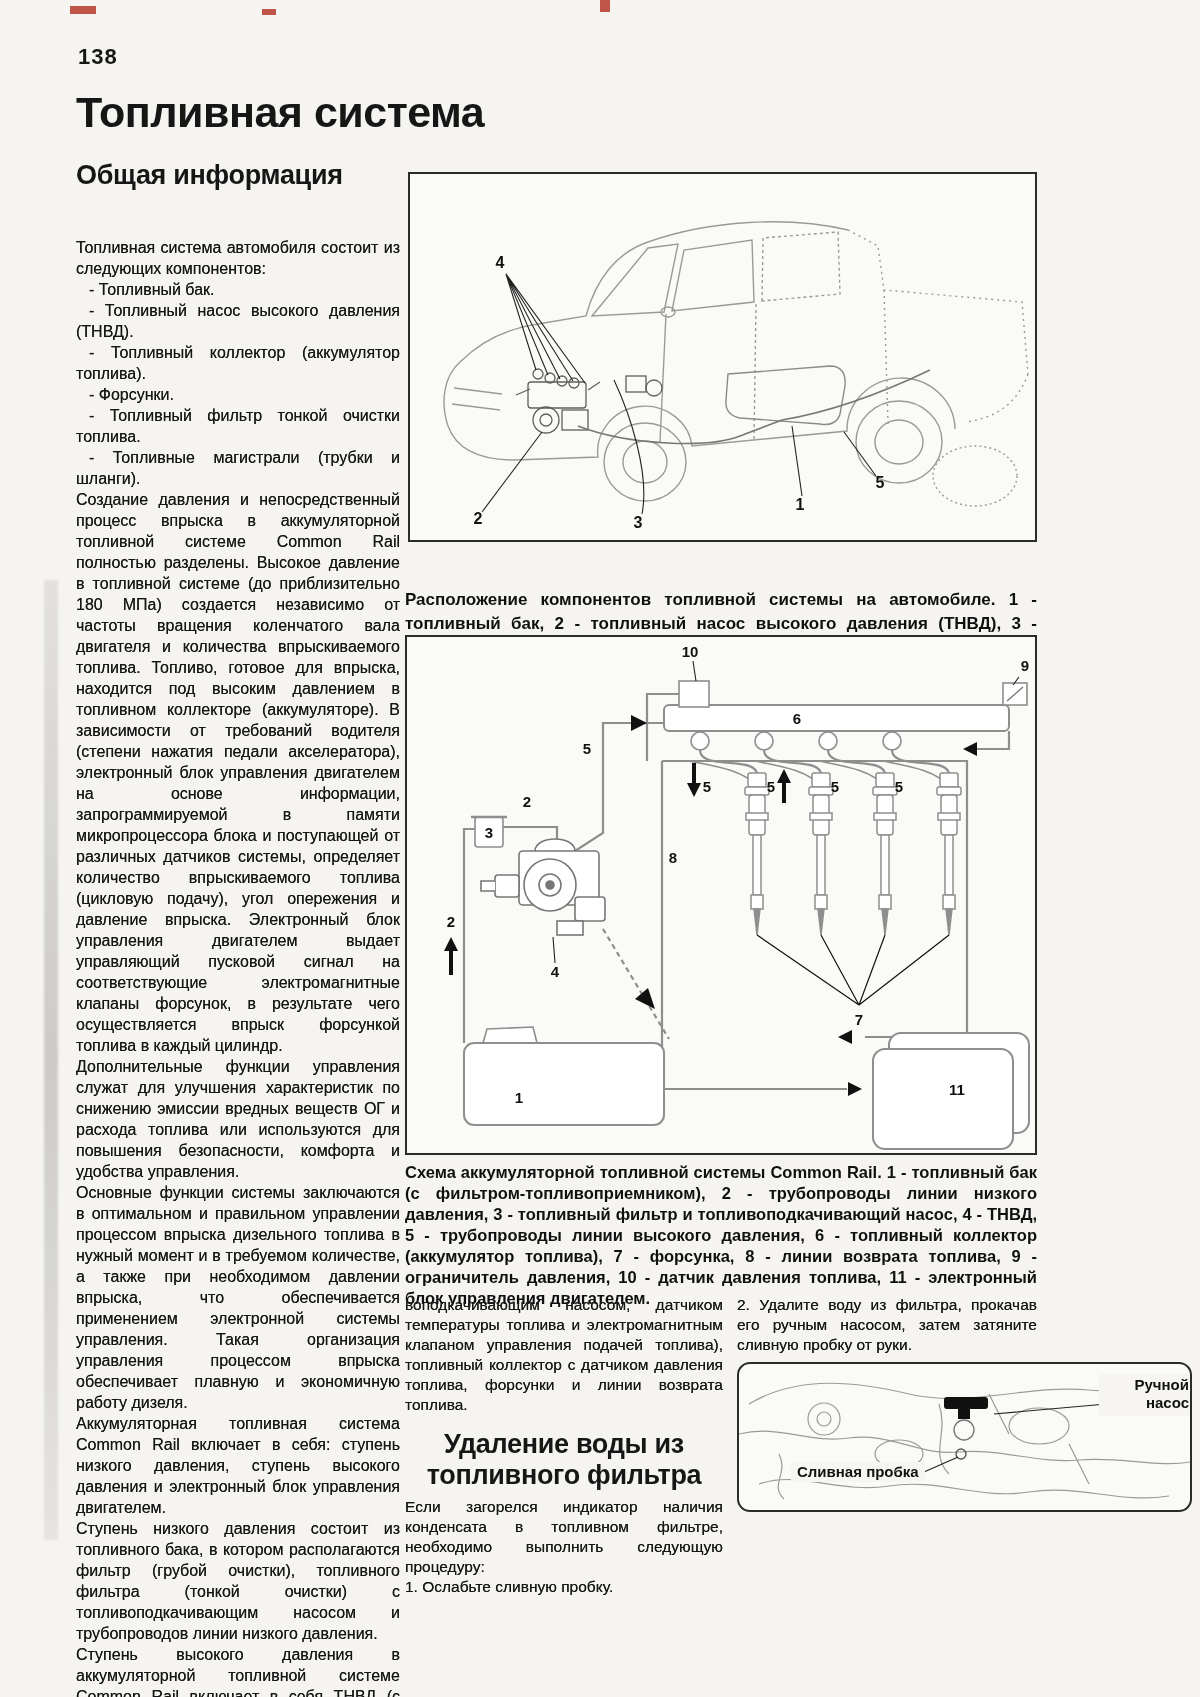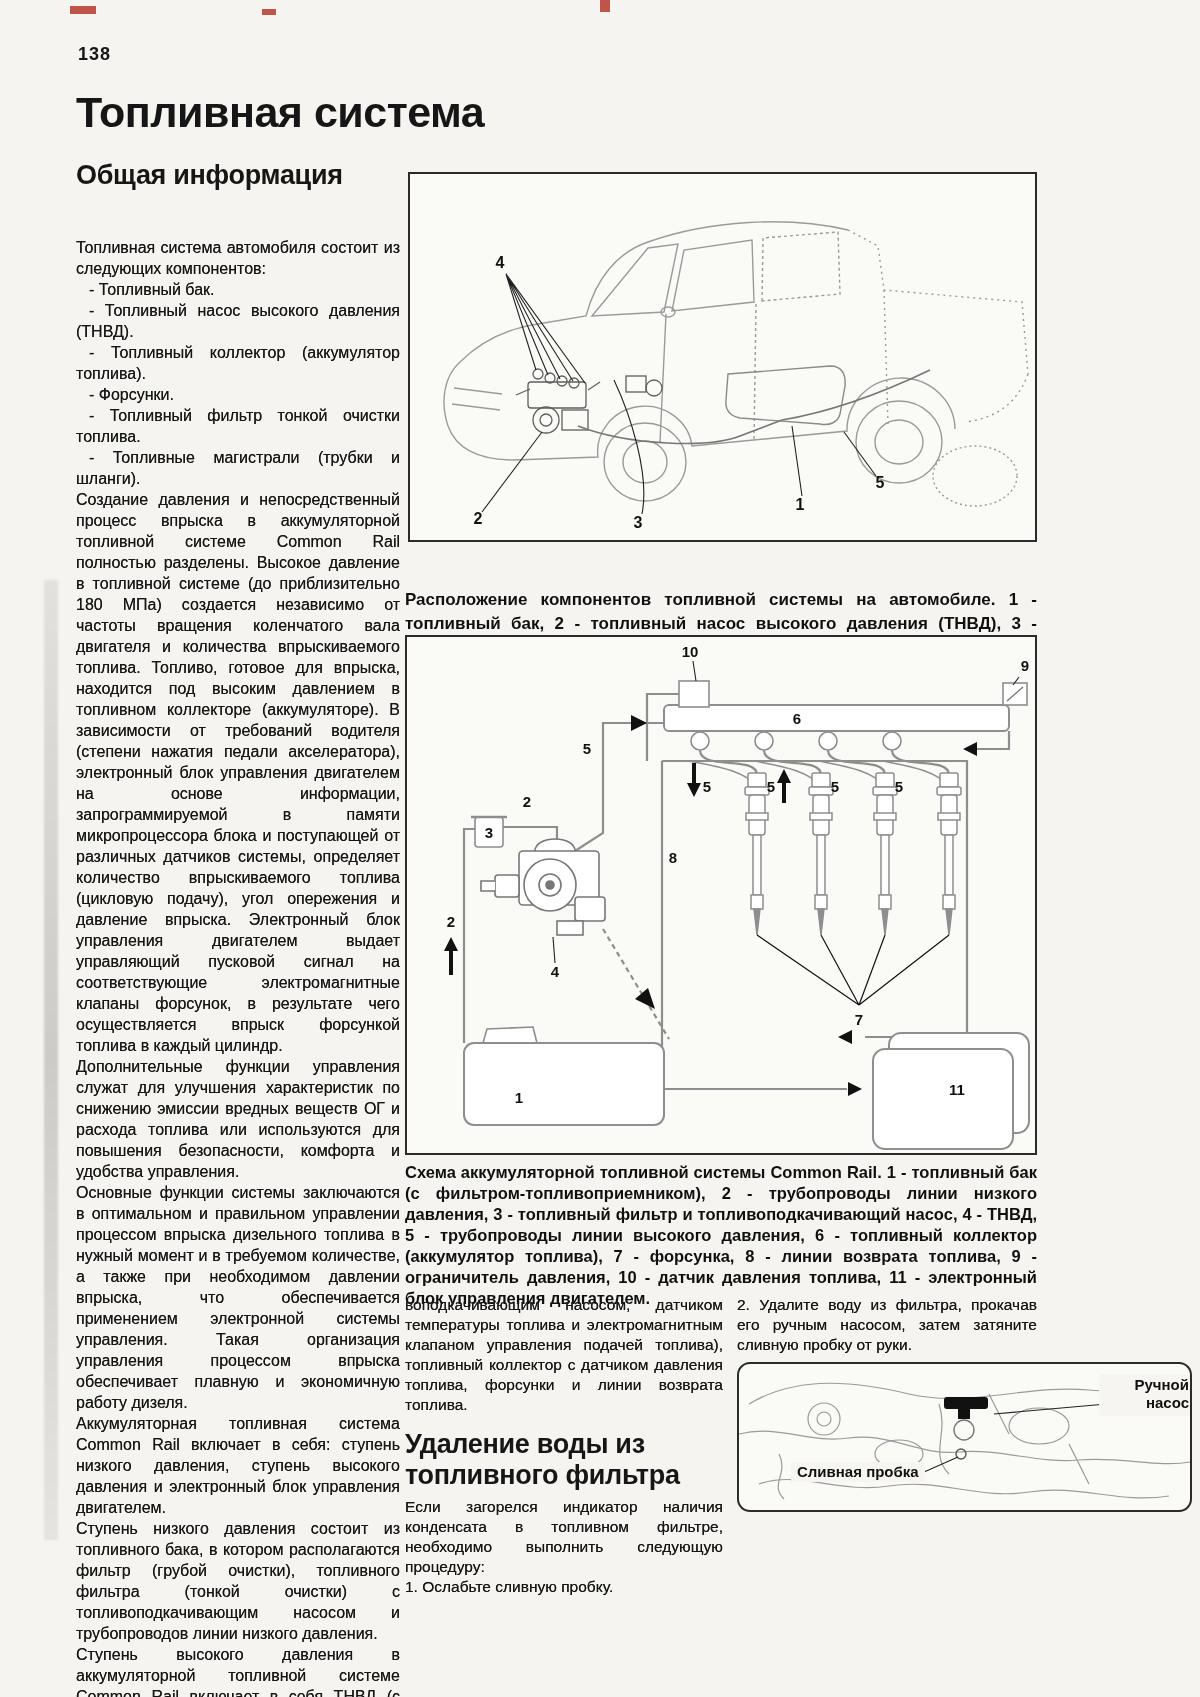--- a/index.html
+++ b/index.html
@@ -1,38 +1,38 @@
 <!DOCTYPE html>
 <html><head>
 <meta charset="utf-8">
 <style>
   html,body{margin:0;padding:0;background:#dddcd8;}
   #page{position:relative;width:1200px;height:1697px;background:#f5f4f0;overflow:hidden;
         font-family:"Liberation Sans","DejaVu Sans",sans-serif;color:#161616;}
   #page *{box-sizing:border-box;}
   .abs{position:absolute;}
-  .pagenum{left:78px;top:44px;font-size:18px;font-weight:bold;letter-spacing:1px;}
+  .pagenum{left:78px;top:44px;font-size:22px;font-weight:bold;letter-spacing:1px;}
   .h1{left:76px;top:88px;font-size:43px;font-weight:bold;letter-spacing:-0.5px;}
   .h2{font-size:27px;font-weight:bold;letter-spacing:-0.3px;line-height:31px;}
   .h2gen{left:76px;top:160px;}
   .leftcol{left:76px;top:204px;width:324px;height:1462px;overflow:hidden;margin-top:33px;}
   .body-text{font-size:16px;line-height:21px;text-align:justify;
              text-shadow:0 0 .5px #3a3a3a;}
   .body-text p{margin:0;}
   .bullet{text-indent:13px;}
   .figbox{border:2px solid #2b2b2b;background:#fafaf7;}
   .fig1{left:408px;top:172px;width:629px;height:370px;}
   .fig2{left:405px;top:635px;width:632px;height:520px;}
   .fig3{left:737px;top:1362px;width:455px;height:150px;border-radius:13px;}
   .caption{font-weight:bold;text-align:justify;color:#101010;}
   .cap1{left:405px;top:548px;width:632px;font-size:17px;line-height:24px;margin-top:40px;}
   .cap2{left:405px;top:1162px;width:632px;font-size:16.5px;line-height:21px;}
   .midcol{left:405px;top:1295px;width:318px;}
   .midcol .body-text{font-size:15.5px;line-height:20px;}
-  .midcol .h2{margin:14px 0 6px 0;}
+  .midcol .h2{margin:14px 0 6px 0;text-align:center;}
   .rightcol{left:737px;top:1295px;width:300px;}
   .rightcol .body-text{font-size:15.5px;line-height:20px;}
   .redmark{background:#b5372c;opacity:.85;}
   .bleed{left:44px;top:580px;width:14px;height:960px;
          background:linear-gradient(to bottom,rgba(90,90,90,.12),rgba(60,60,60,.22),rgba(90,90,90,.10));
          filter:blur(1px);}
   svg{display:block;}
   svg text{font-family:"Liberation Sans","DejaVu Sans",sans-serif;font-weight:bold;fill:#111;}
 </style>
 </head>

